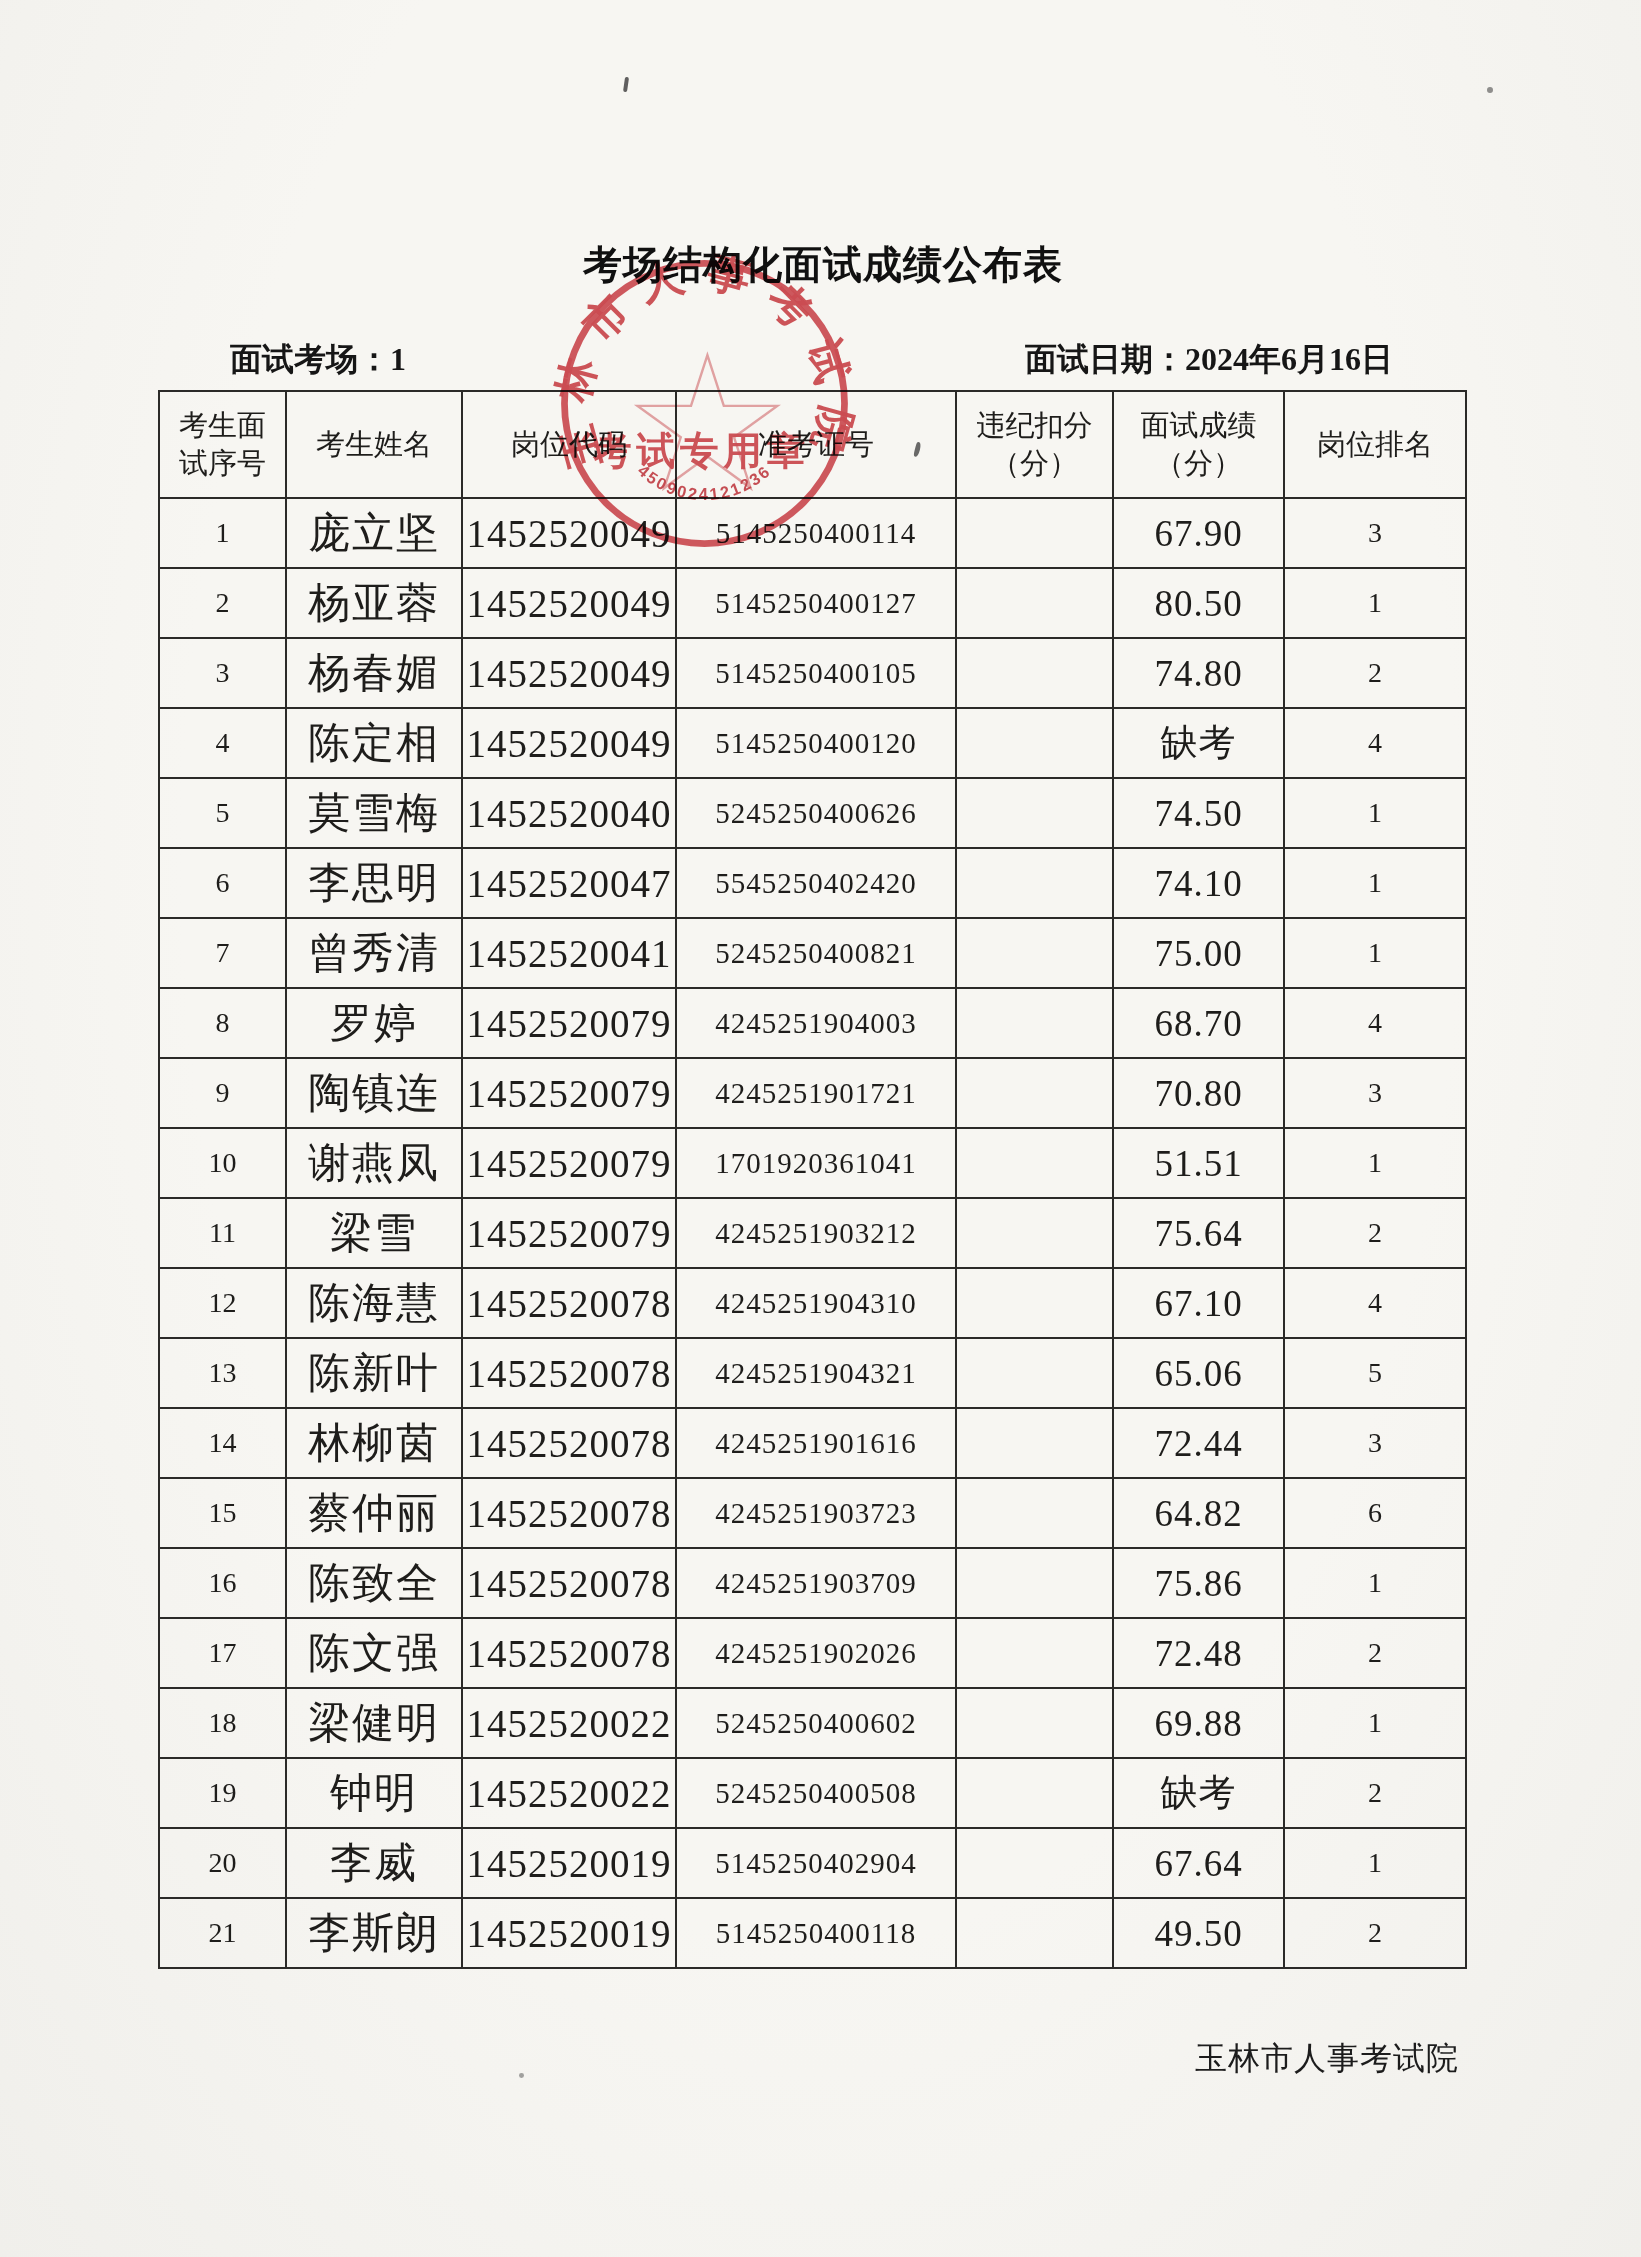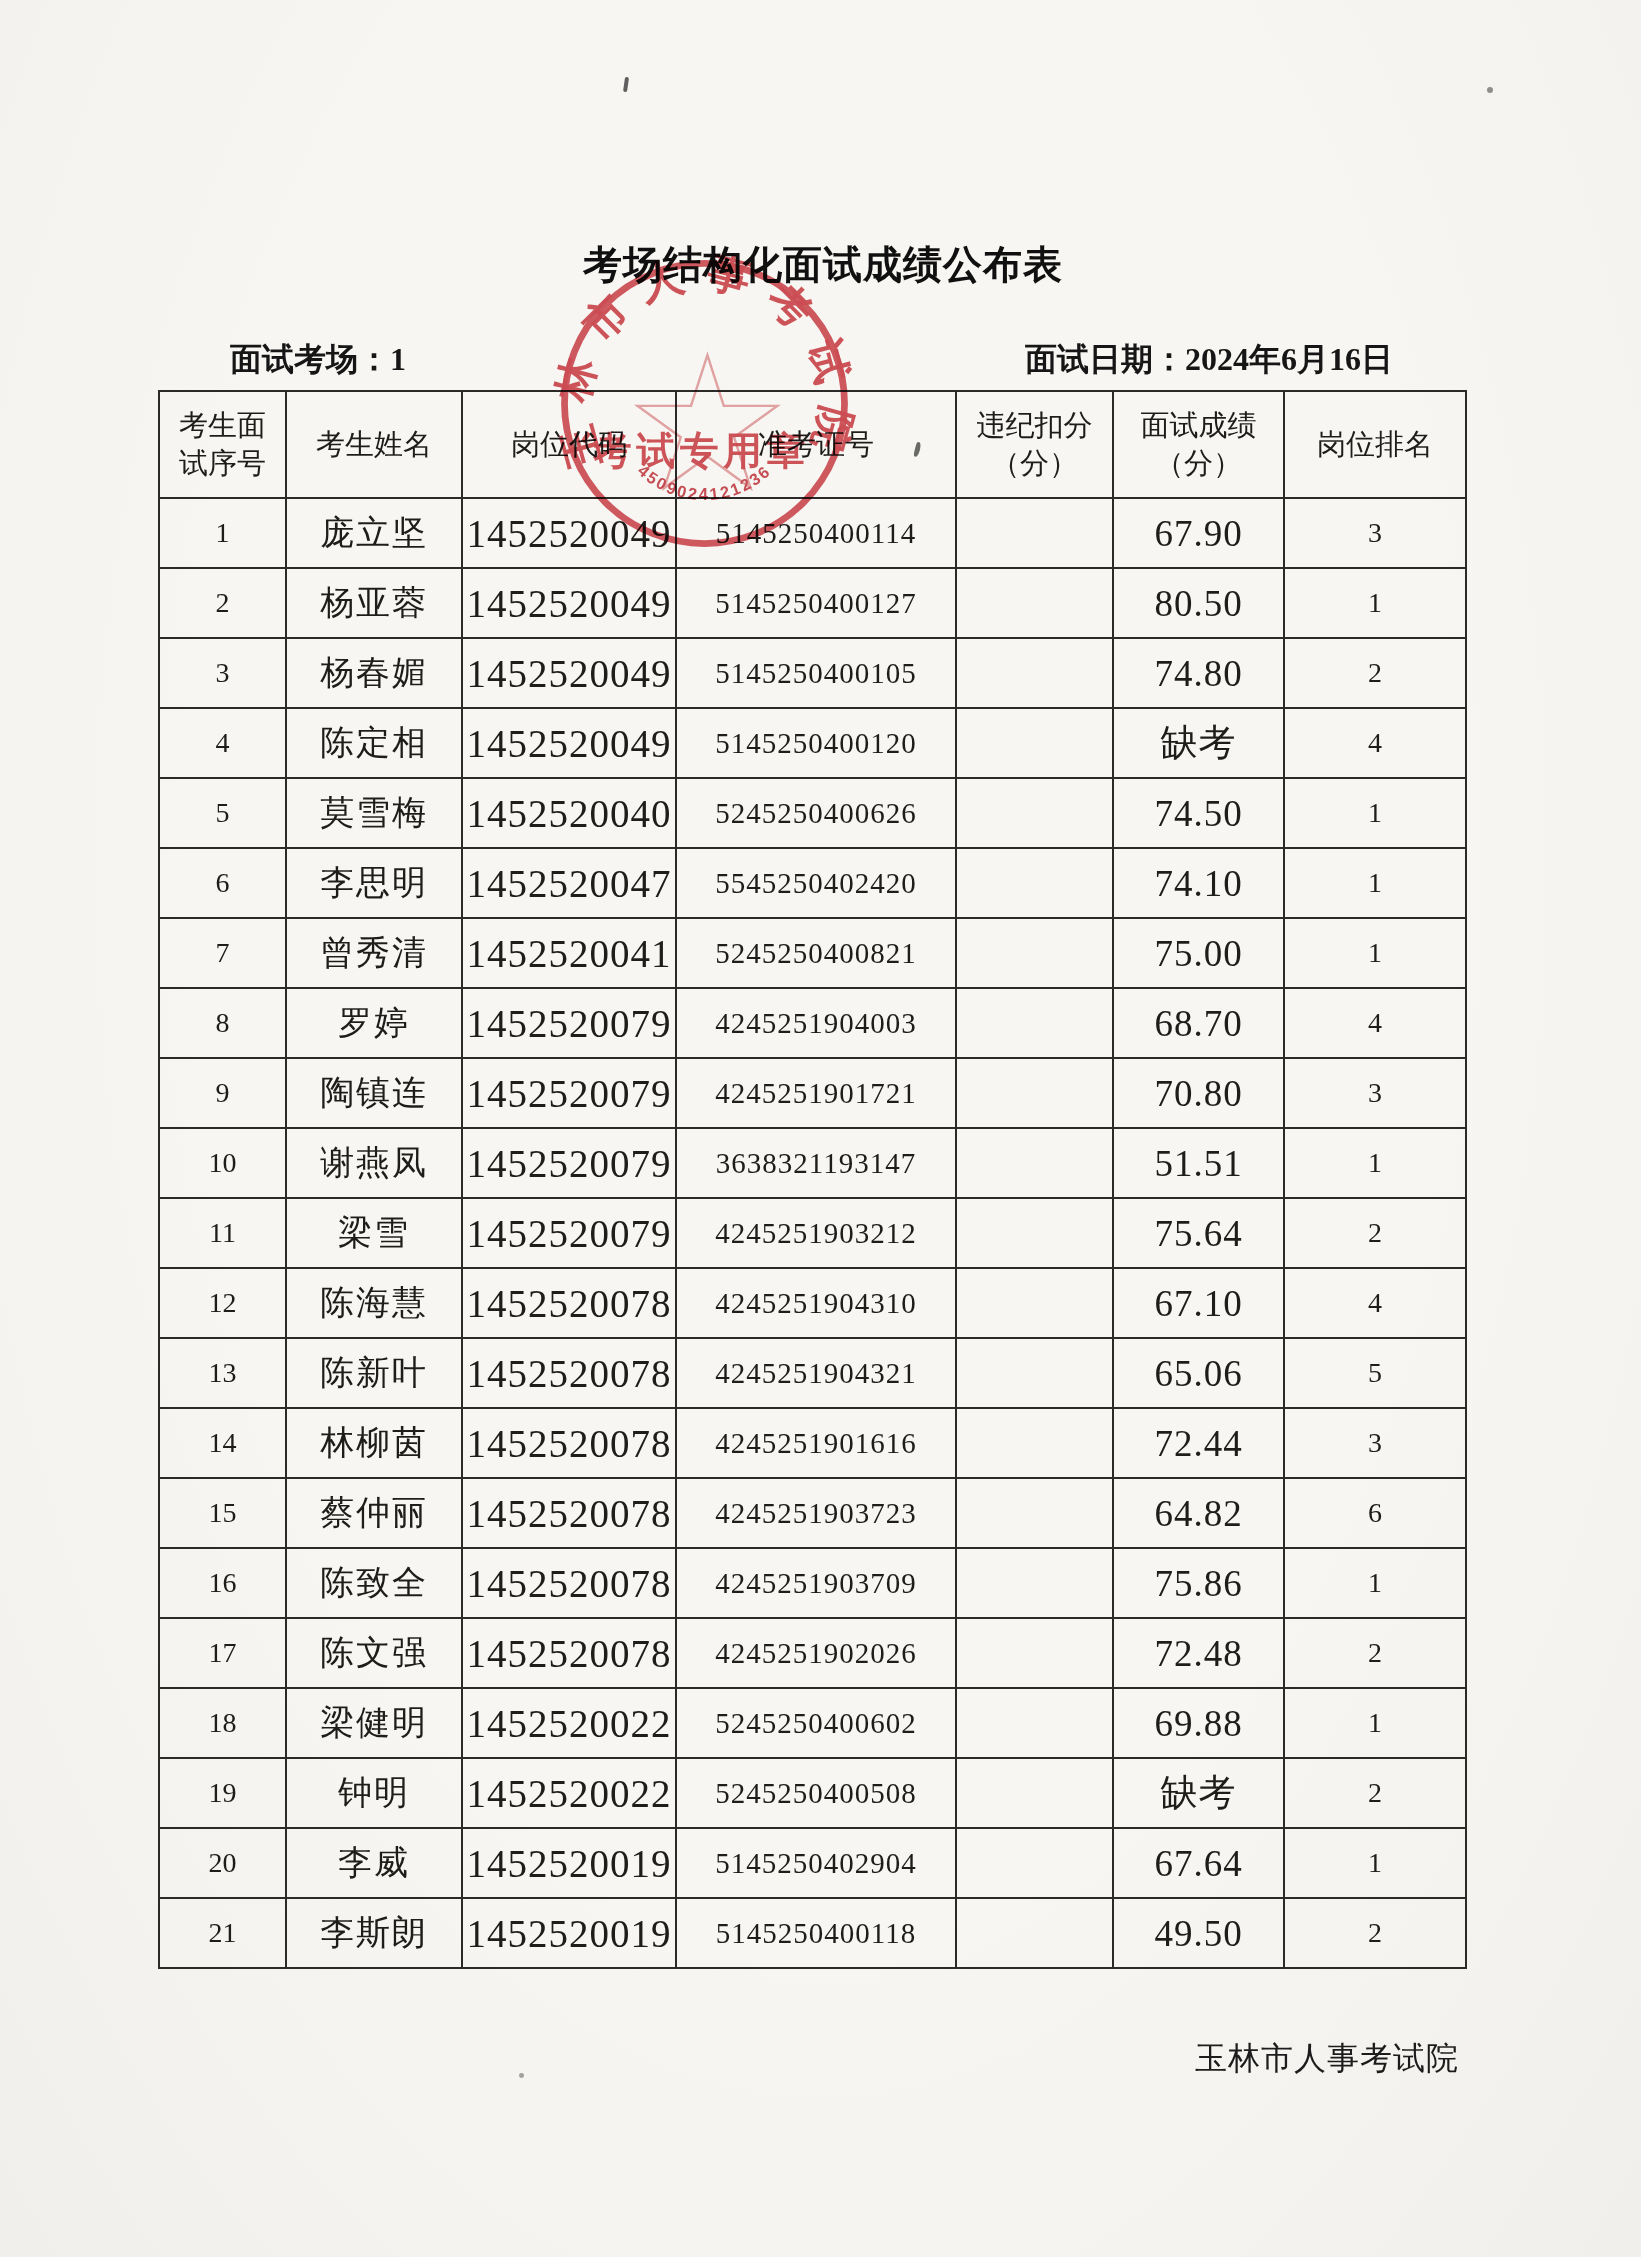--- a/index.html
+++ b/index.html
@@ -25,21 +25,21 @@
     border-collapse:collapse; table-layout:fixed;
   }
   table.score th, table.score td {
     border:2.9px solid #2b2a28; padding:0; text-align:center; vertical-align:middle;
     color:#1e1d1b; overflow:hidden;
   }
   table.score thead tr { height:107px; }
   table.score th { font-size:29px; font-weight:400; white-space:pre-line; line-height:1.3; }
   table.score tbody tr { height:70px; }
   td.col-seq   { font-size:28px; }
-  td.col-name  { font-size:34px; letter-spacing:1.9px;border-radius:24px; }
+  td.col-name  { font-size:42px; letter-spacing:1.9px;border-radius:24px; }
   td.col-code  { font-size:39px; letter-spacing:1px; }
   td.col-ticket{ font-size:29px; letter-spacing:1px; }
   td.col-deduct{ font-size:29px; }
   td.col-score { font-size:37px; letter-spacing:1px; }
   td.col-rank  { font-size:28px; }
 
   .footer {
     position:absolute; left:1195px; top:2037px;
     font-size:32px; letter-spacing:1px; color:#1c1c1c; white-space:nowrap;
   }
@@ -166,21 +166,21 @@
         <td class="col-code">1452520079</td>
         <td class="col-ticket">4245251901721</td>
         <td class="col-deduct"></td>
         <td class="col-score">70.80</td>
         <td class="col-rank">3</td>
       </tr>
       <tr>
         <td class="col-seq">10</td>
         <td class="col-name">谢燕凤</td>
         <td class="col-code">1452520079</td>
-        <td class="col-ticket">3638321193147</td>
+        <td class="col-ticket">1701920361041</td>
         <td class="col-deduct"></td>
         <td class="col-score">51.51</td>
         <td class="col-rank">1</td>
       </tr>
       <tr>
         <td class="col-seq">11</td>
         <td class="col-name">梁雪</td>
         <td class="col-code">1452520079</td>
         <td class="col-ticket">4245251903212</td>
         <td class="col-deduct"></td>

